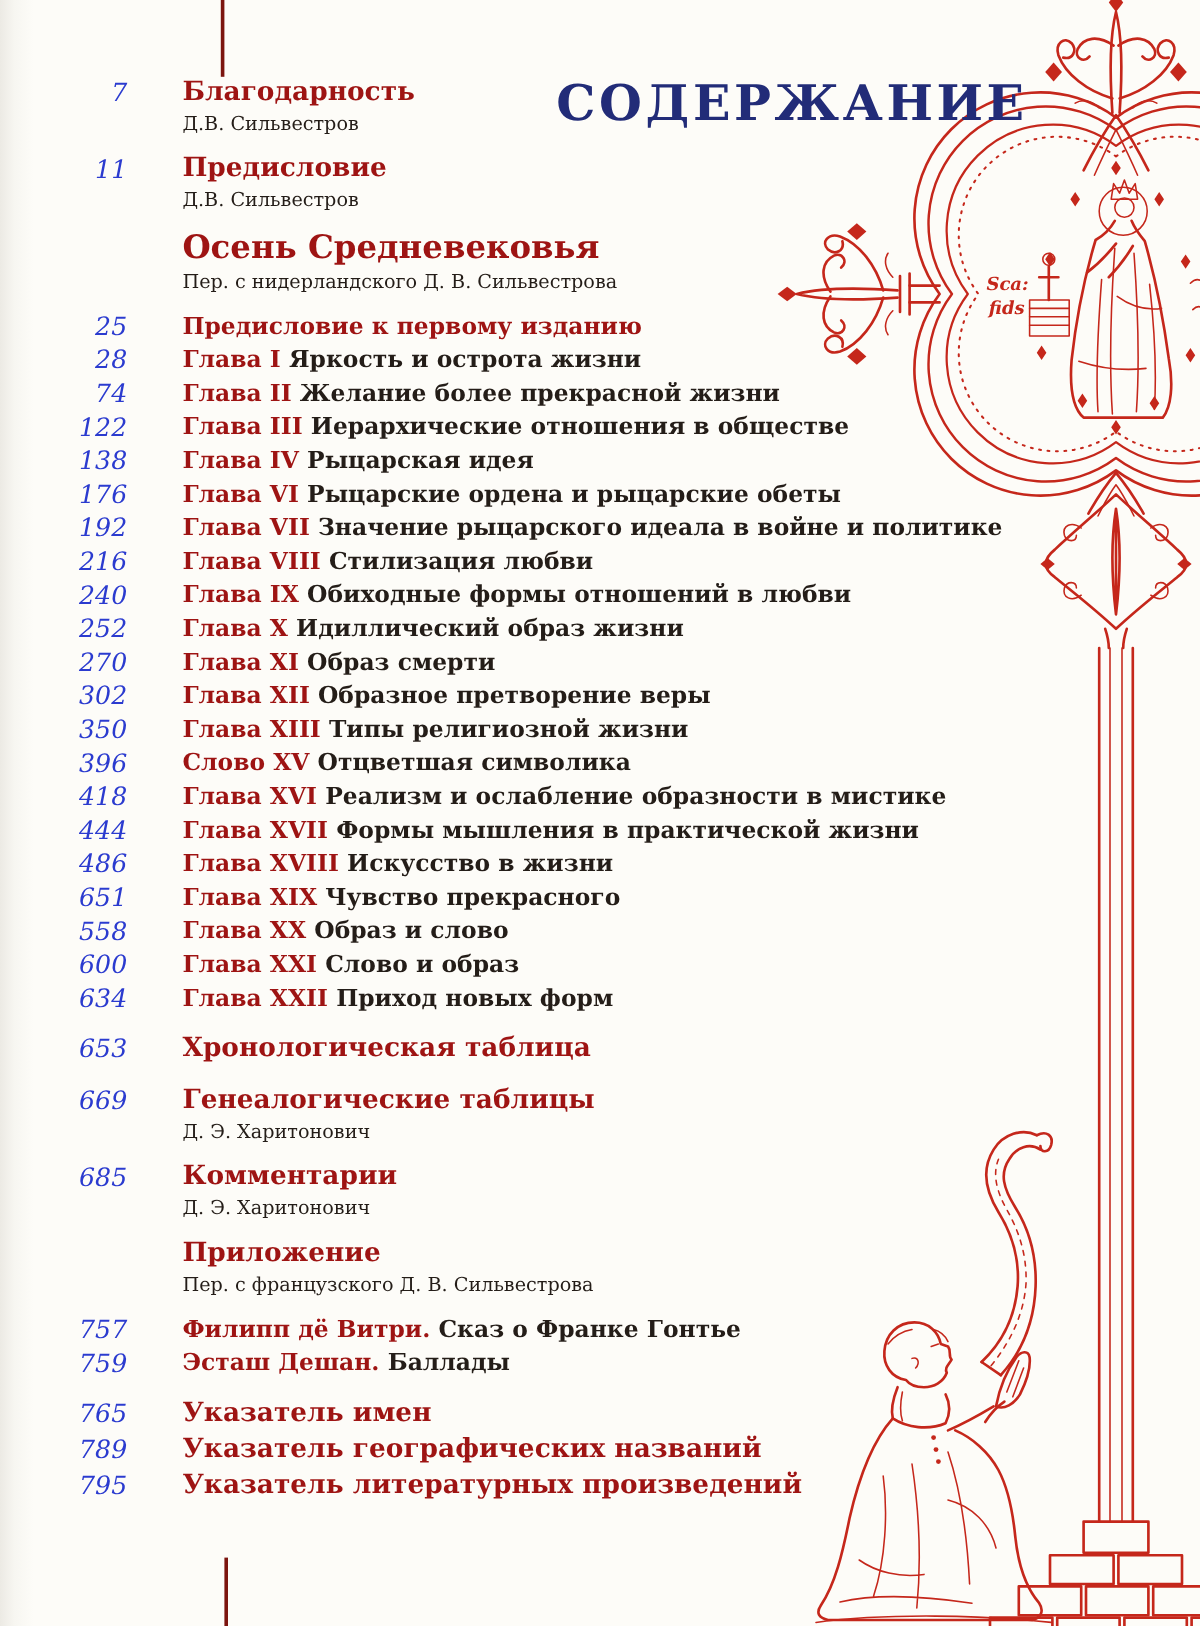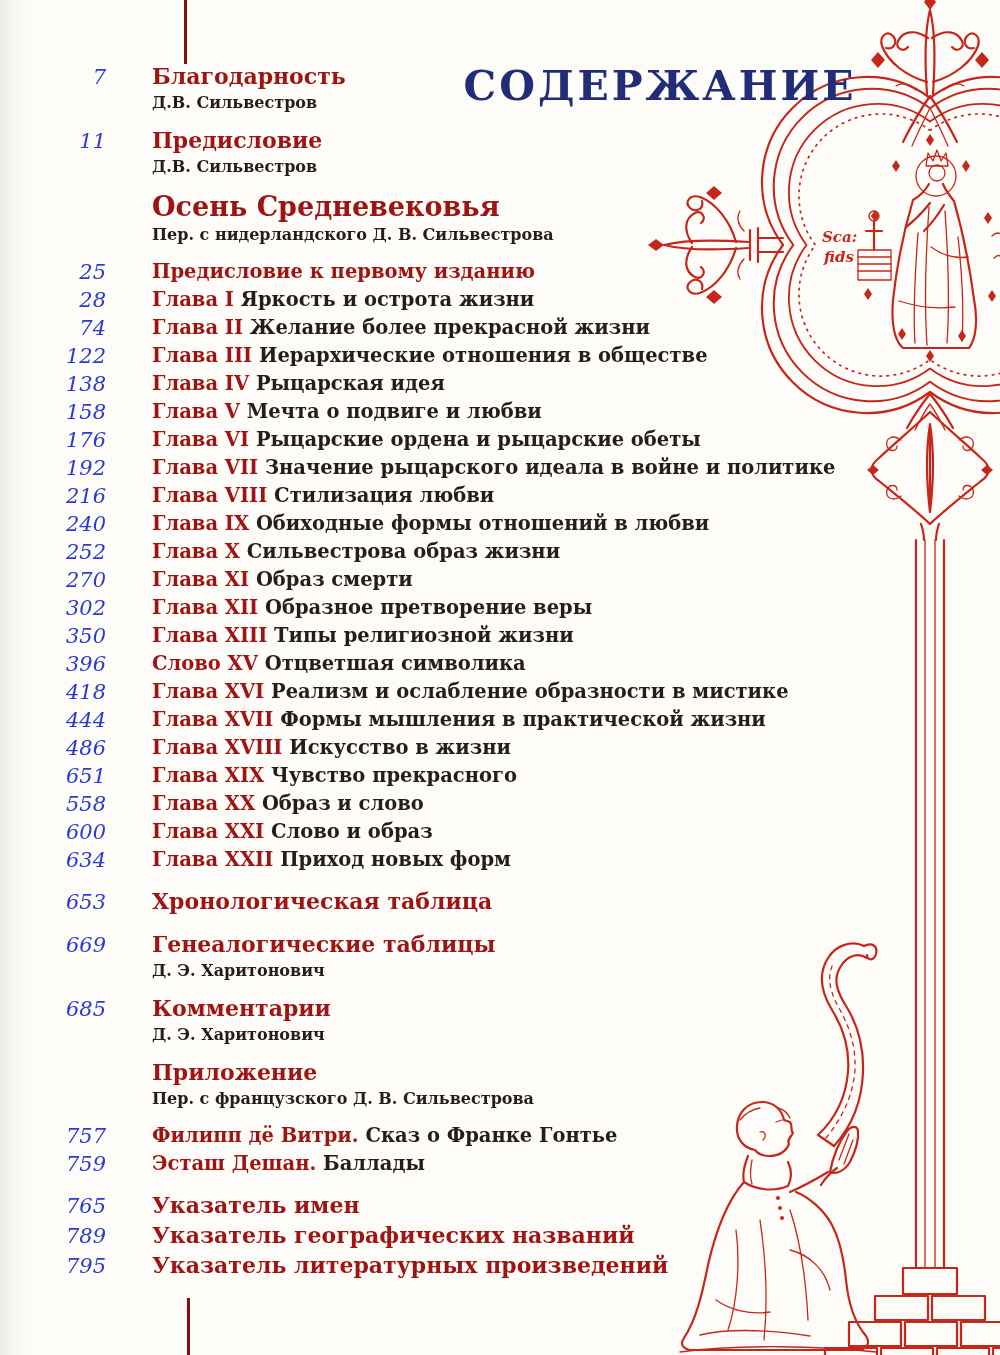--- a/index.html
+++ b/index.html
@@ -20,21 +20,21 @@
   .num{width:66px;text-align:right;font-style:italic;font-weight:normal;
     font-size:21px;color:var(--number);line-height:inherit;flex:none;}
   .body{display:flex;flex-direction:column;margin-left:46px;}
   .chapter,.section,.work{line-height:28px;font-size:19.5px;}
   .front{line-height:29px;font-size:22px;}
   .front .num{line-height:30px;}
   .book{line-height:33px;font-size:27px;}
   .prefix{color:var(--accent);white-space:pre;margin-top:21px;}
   .title{color:var(--text);}
   .section .title,.front .title,.book .title{color:var(--accent);}
-  .sub{font-size:16px;line-height:21px;margin:1px 0 13px 0;color:var(--text);font-weight:bold;}
+  .sub{font-size:16px;line-height:21px;margin:1px 0 13px 0;color:var(--text);font-weight:normal;}
   .group{margin-top:13px;}
   .art{position:absolute;left:640px;top:0;z-index:1;pointer-events:none;}
   .art path,.art rect,.art circle{fill:none;stroke:var(--art);stroke-width:2.2;
     stroke-linecap:round;stroke-linejoin:round;}
   .art .thin{stroke-width:1.3;}
   .art .fill{fill:var(--art);stroke:none;}
   .art .dots{stroke-width:1.6;stroke-dasharray:2,7;}
   .art text{fill:var(--art);stroke:none;font:italic bold 15px "DejaVu Serif",serif;}
 </style>
 </head>
@@ -104,27 +104,20 @@
   </div>
 
   <div class="row chapter">
     <span class="num">138</span>
     <span class="body">
       <span class="line1"><span class="prefix">Глава IV </span><span class="title">Рыцарская идея</span></span>
 
     </span>
   </div>
 
-  <div class="row chapter">
-    <span class="num">158</span>
-    <span class="body">
-      <span class="line1"><span class="prefix">Глава V </span><span class="title">Мечта о подвиге и любви</span></span>
-
-    </span>
-  </div>
 
   <div class="row chapter">
     <span class="num">176</span>
     <span class="body">
       <span class="line1"><span class="prefix">Глава VI </span><span class="title">Рыцарские ордена и рыцарские обеты</span></span>
 
     </span>
   </div>
 
   <div class="row chapter">
@@ -147,21 +140,21 @@
     <span class="num">240</span>
     <span class="body">
       <span class="line1"><span class="prefix">Глава IX </span><span class="title">Обиходные формы отношений в любви</span></span>
 
     </span>
   </div>
 
   <div class="row chapter">
     <span class="num">252</span>
     <span class="body">
-      <span class="line1"><span class="prefix">Глава X </span><span class="title">Сильвестрова образ жизни</span></span>
+      <span class="line1"><span class="prefix">Глава X </span><span class="title">Идиллический образ жизни</span></span>
 
     </span>
   </div>
 
   <div class="row chapter">
     <span class="num">270</span>
     <span class="body">
       <span class="line1"><span class="prefix">Глава XI </span><span class="title">Образ смерти</span></span>
 
     </span>

